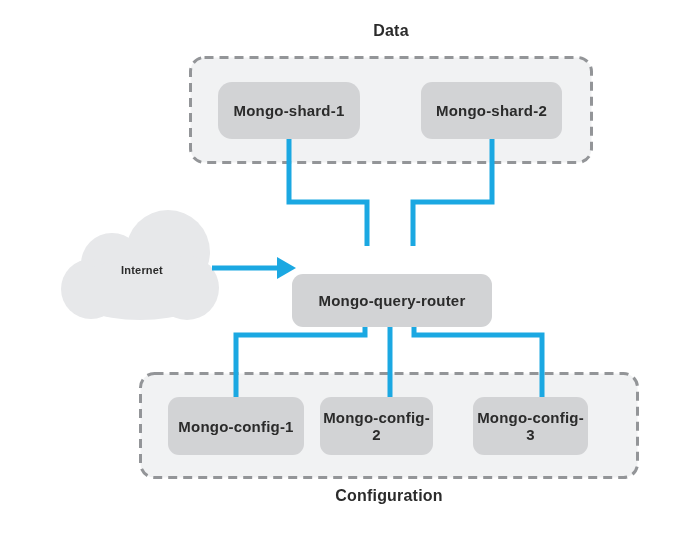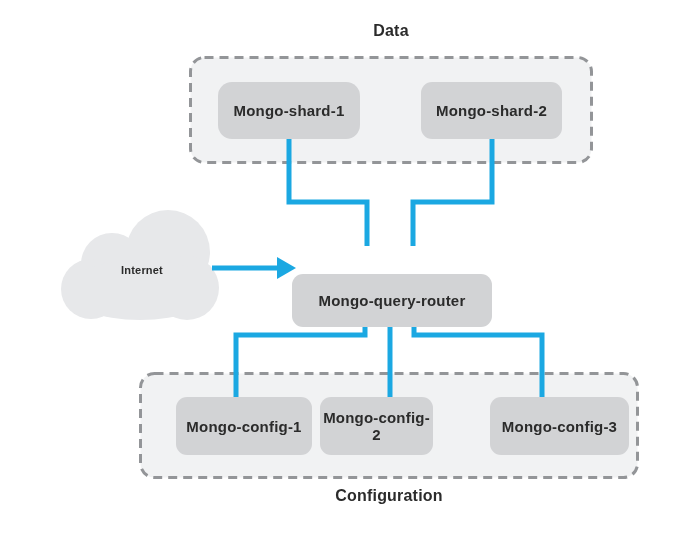--- a/index.html
+++ b/index.html
@@ -95,17 +95,17 @@
   <div class="group-label" style="left:140px;top:487px;width:498px;">Configuration</div>
   <div class="group-label" style="left:190px;top:22px;width:402px;">Data</div>
 
   <div class="cloud-label">Internet</div>
 
   <div class="node" style="left:218px;top:82px;width:142px;height:57px;border-radius:14px;">Mongo-shard-1</div>
   <div class="node" style="left:421px;top:82px;width:141px;height:57px;">Mongo-shard-2</div>
 
   <div class="node" style="left:292px;top:242px;width:200px;height:53px;margin-top:32px;">Mongo-query-router</div>
 
-  <div class="node" style="left:168px;top:397px;width:136px;height:58px;margin-left:8px;">Mongo-config-1</div>
+  <div class="node" style="left:168px;top:397px;width:136px;height:58px;">Mongo-config-1</div>
   <div class="node" style="left:320px;top:397px;width:113px;height:58px;">Mongo-config-2</div>
-  <div class="node" style="left:490px;top:397px;width:139px;height:58px;">Mongo-config-3</div>
+  <div class="node" style="left:473px;top:397px;width:115px;height:58px;">Mongo-config-3</div>
 
 </div>
 
 </body></html>

